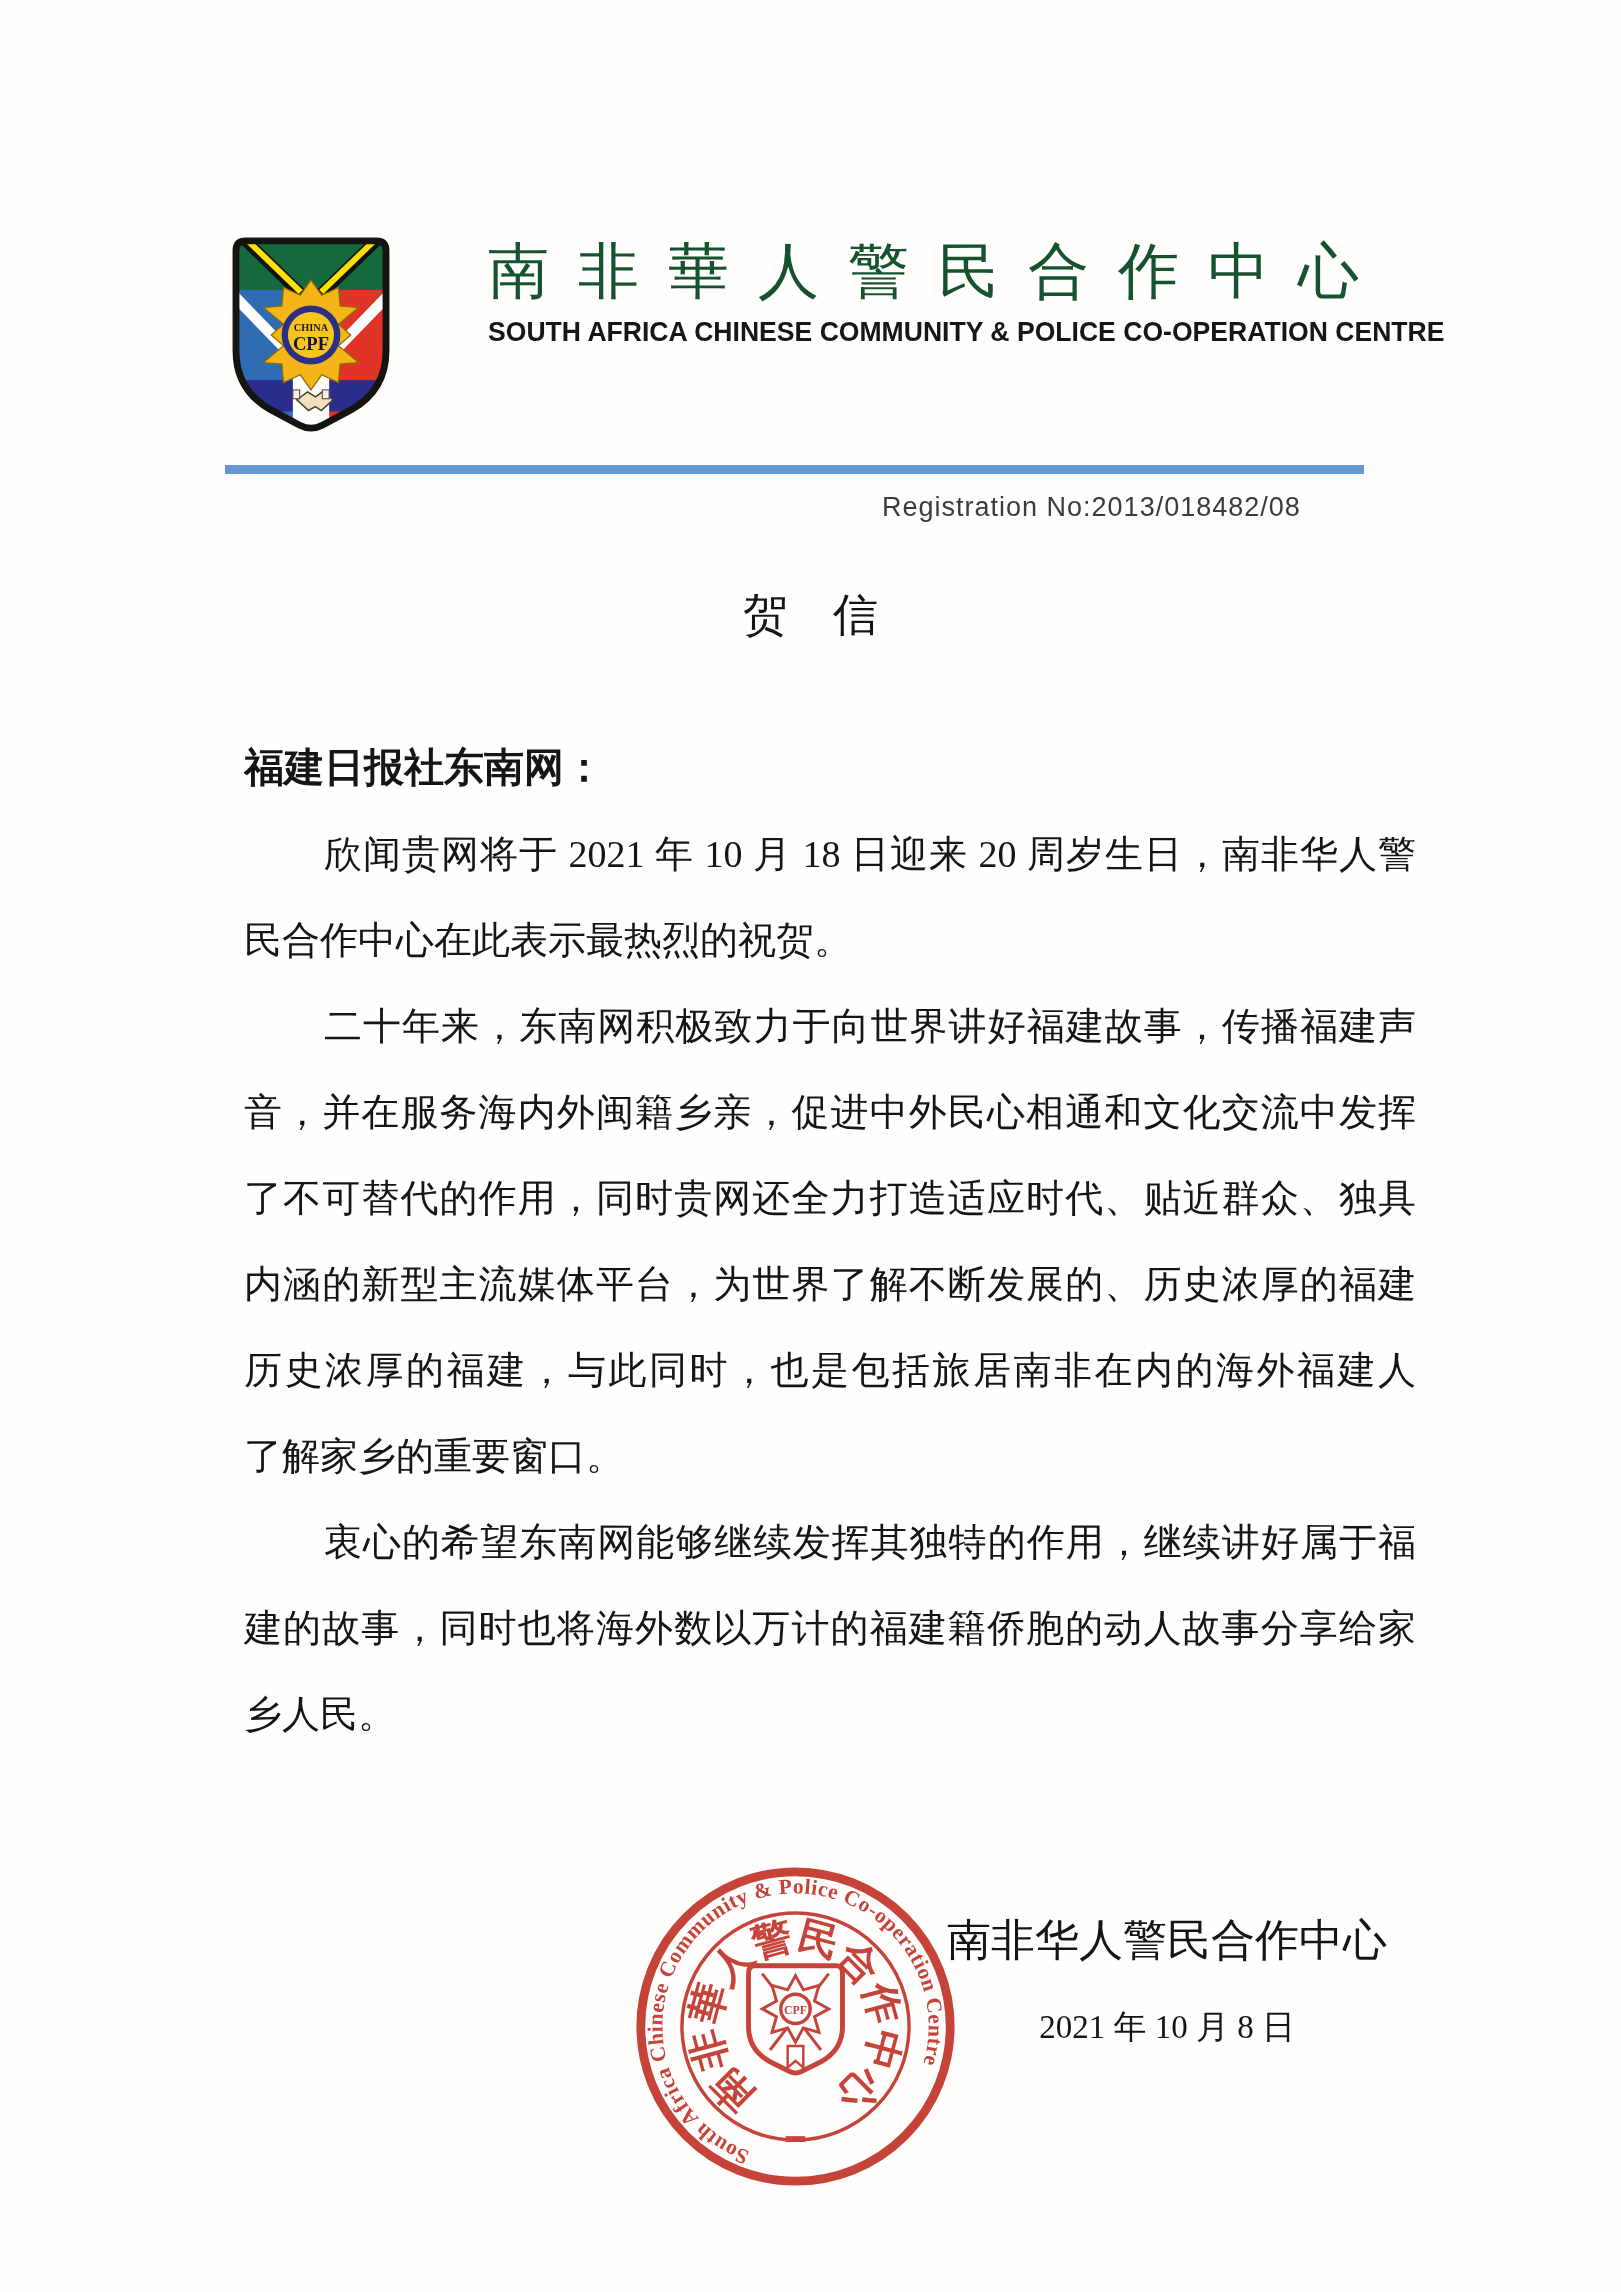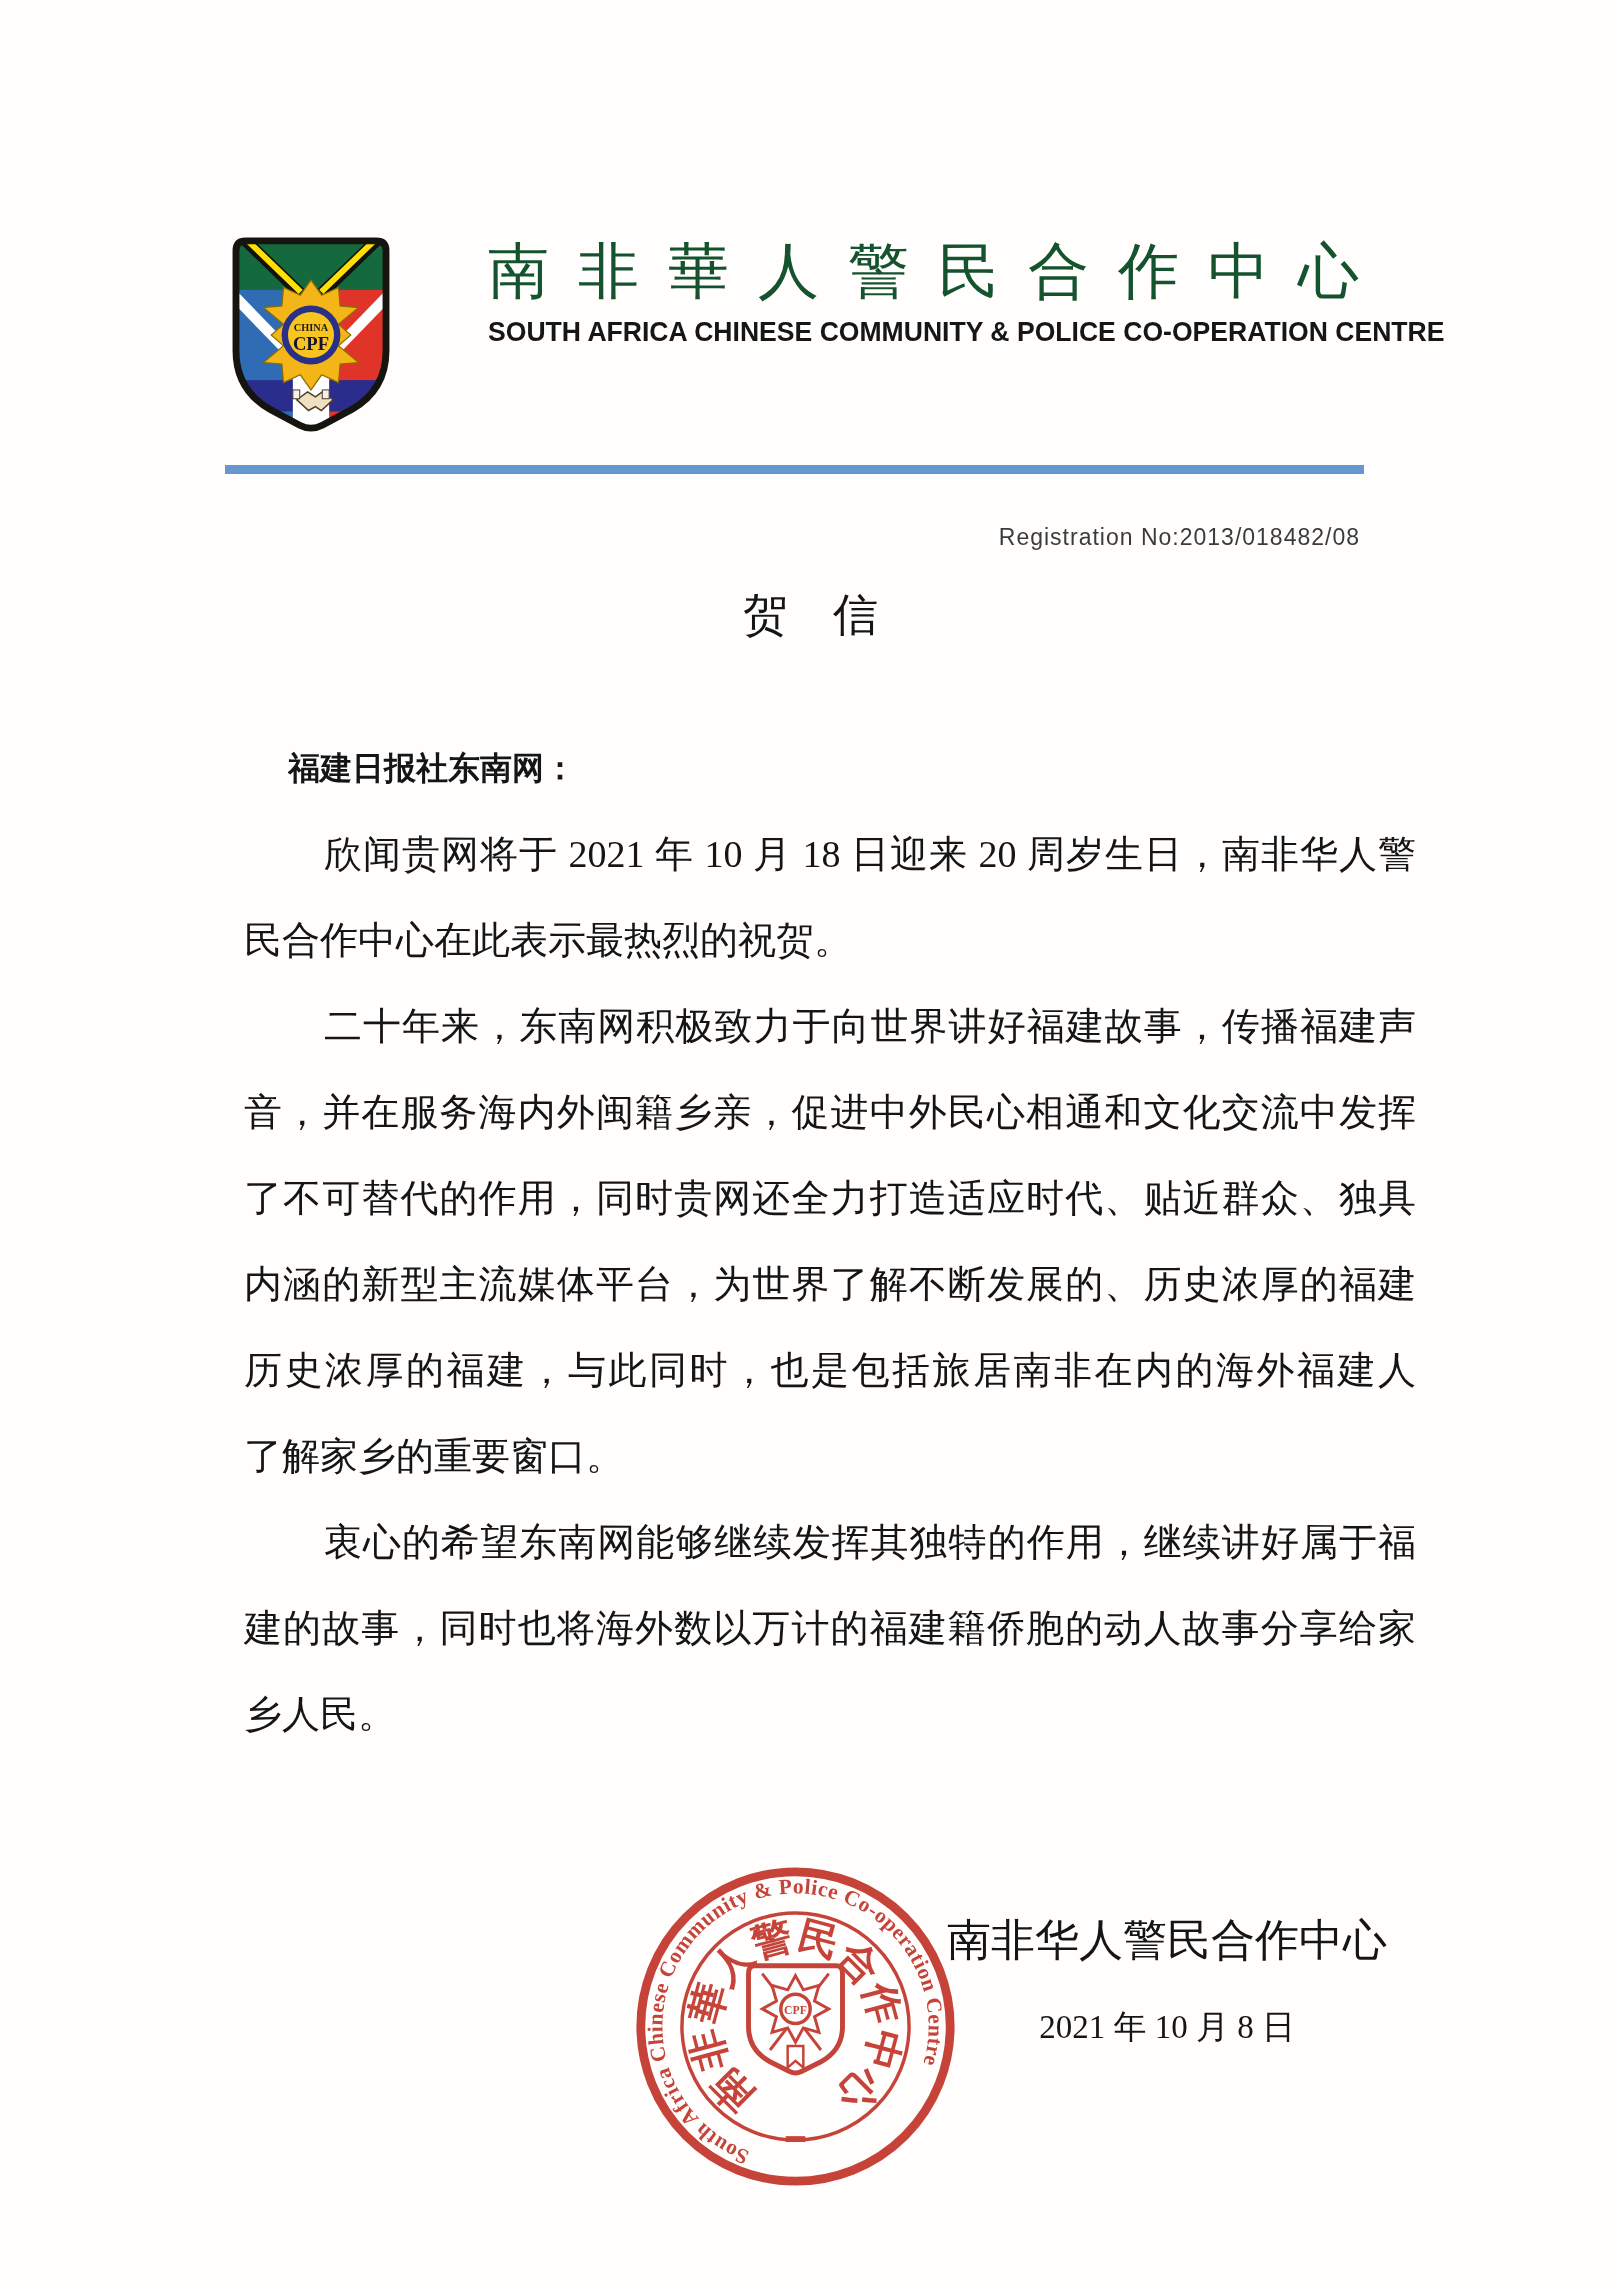--- a/index.html
+++ b/index.html
@@ -25,37 +25,36 @@
     font-size:27.4px;font-weight:bold;letter-spacing:0px;
     color:#161616;white-space:nowrap;
     transform:scaleX(0.97);transform-origin:left top;
   }
   .divider{
     position:absolute;left:225px;top:465px;width:1139px;height:8.8px;
     background:#6598d0;
   }
   .registration{
     position:absolute;left:882px;top:492px;width:478px;
-    text-align:right;
     font-family:"Liberation Sans","DejaVu Sans",sans-serif;
-    font-size:23px;color:#3b3b3b;letter-spacing:1px;margin-top:32px;
+    font-size:27px;color:#3b3b3b;letter-spacing:1px;
   }
   
   .letter-title{
     position:absolute;left:0;top:588px;width:1621px;
     text-align:center;font-size:45px;font-weight:normal;line-height:55px;
   }
   .body-block{
     position:absolute;left:244px;top:725px;width:1172px;
     font-size:38px;
   }
   .ln{height:86px;line-height:86px;overflow:hidden;white-space:nowrap;}
   .ln.jf{white-space:normal;text-align:justify;text-align-last:justify;}
   .ln.ind{padding-left:80px;}
-  .ln.bold{font-weight:bold;font-size:32px;margin-left:44px;}
+  .ln.bold{font-weight:bold;font-size:40px;}
   
   .sig-org{
     position:absolute;left:912px;top:1911px;width:510px;
     text-align:center;font-size:44px;white-space:nowrap;
   }
   .sig-date{
     position:absolute;left:912px;top:2005px;width:510px;
     text-align:center;font-size:33px;white-space:nowrap;
   }
   

